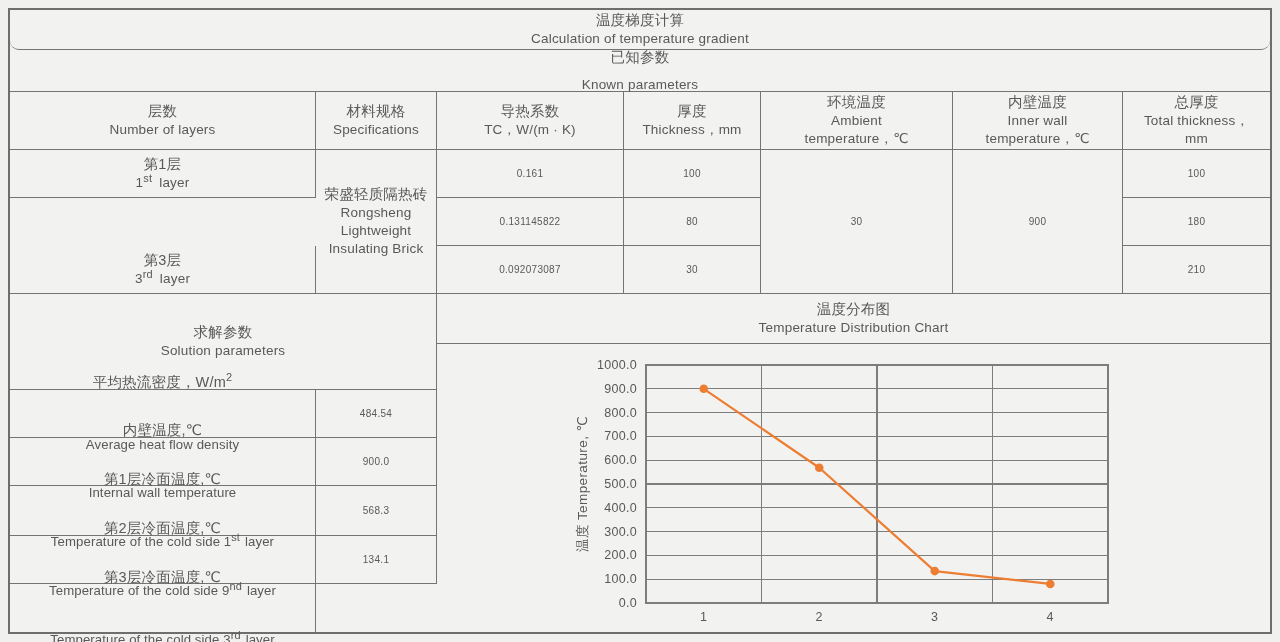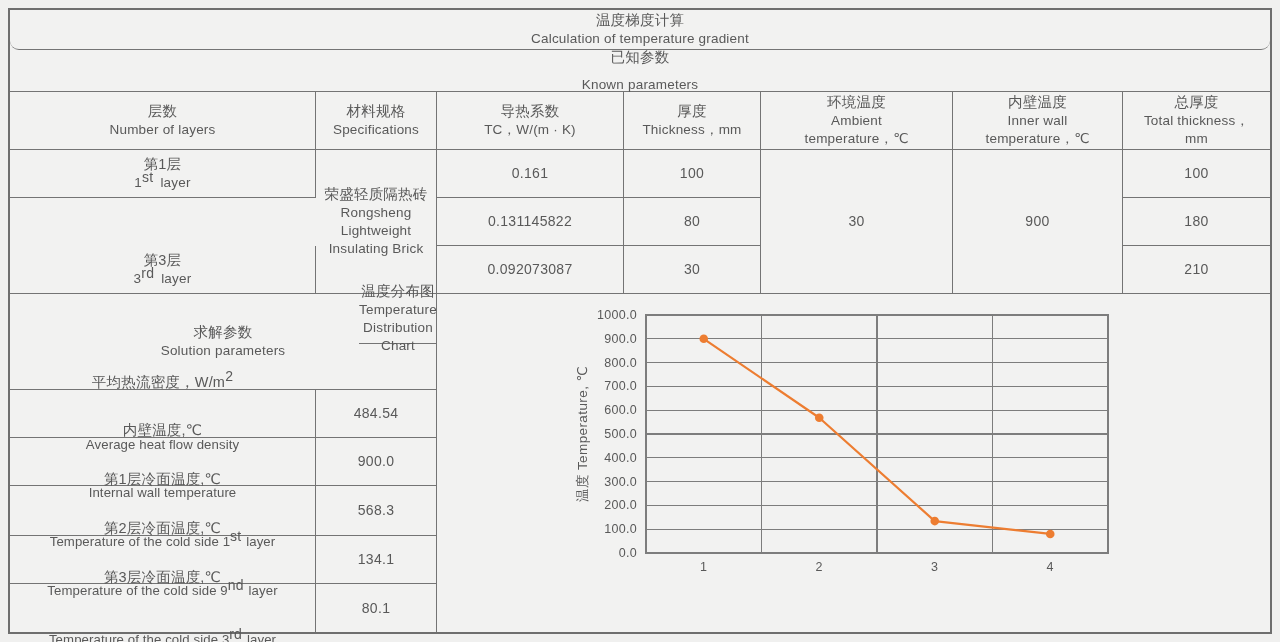--- a/index.html
+++ b/index.html
@@ -24,43 +24,43 @@
     display:flex;flex-direction:column;
   }
   .br{border-right:1.5px solid var(--line);}
   .bb{border-bottom:1.5px solid var(--line);}
   .cell{
     display:flex;flex-direction:column;justify-content:center;align-items:center;
     text-align:center;line-height:1.32;letter-spacing:.2px;
   }
   .zh{font-size:14.5px;}
   .en{font-size:13.5px;}
-  sup{font-size:14px;vertical-align:super;line-height:0;}
+  sup{font-size:11px;vertical-align:super;line-height:0;}
   .gap{margin-left:7px;}
   .en-post{margin-left:5px;}
   .en-post:empty{margin-left:0;}
   .title-row{height:40px;border-radius:9px;}
   .known-row{height:42px;gap:9px;}
   .known-grid{
     display:grid;height:202px;
     grid-template-columns:306px 121px 187px 137px 192px 170px 147px;
     grid-template-rows:58px 48px 48px 48px;
   }
-  .val{font-size:14px;letter-spacing:.3px;text-align:right;}
+  .val{font-size:10px;letter-spacing:.3px;text-align:right;}
   .narrow-en{max-width:138px;}
   .narrow-en2{max-width:118px;}
   .bottom{display:flex;height:338px;}
   .sol-grid{
     display:grid;width:427px;height:338px;
     grid-template-columns:306px 121px;
     grid-template-rows:96px 48px 48px 50px 48px 48px;
   }
   .sol-header{grid-column:1 / 3;}
   .sp-en{font-size:13.2px;letter-spacing:.1px;margin-top:44px;}
-  .chart-col{display:flex;flex-direction:row;width:833px;justify-content:flex-end;}
+  .chart-col{display:flex;flex-direction:column;width:833px;}
   .chart-title{height:50px;}
   .chart-body{height:288px;position:relative;}
   svg text.tick{font:12.5px "Liberation Sans","DejaVu Sans",sans-serif;fill:var(--text);letter-spacing:.3px;}
   svg text.axis-title{font:13.5px "Liberation Sans","DejaVu Sans",sans-serif;fill:var(--text);letter-spacing:.4px;}
 </style>
 </head>
 <body>
 
 <div class="sheet">
 
@@ -163,21 +163,20 @@
       <div class="cell br bb">
         <div class="zh"><span>第2层冷面温度,℃</span><sup></sup></div>
         <div class="sp-en"><span>Temperature  of  the  cold  side  9</span><sup>nd</sup><span class="en-post">layer</span></div>
       </div>
       <div class="cell br bb val">134.1</div>
 
       <div class="cell br">
         <div class="zh"><span>第3层冷面温度,℃</span><sup></sup></div>
         <div class="sp-en"><span>Temperature  of  the  cold  side  3</span><sup>rd</sup><span class="en-post">layer</span></div>
       </div>
-      <div class="cell br val">80.1</div>
     </div>
 
     <div class="chart-col">
       <div class="cell chart-title bb">
         <div class="zh">温度分布图</div>
         <div class="en">Temperature  Distribution  Chart</div>
       </div>
       <div class="chart-body">
         <svg width="833" height="288" viewBox="0 0 833 288">
             <line x1="209" y1="259" x2="671" y2="259" stroke="#7d7d7d" stroke-width="1.1" shape-rendering="crispEdges"></line>

